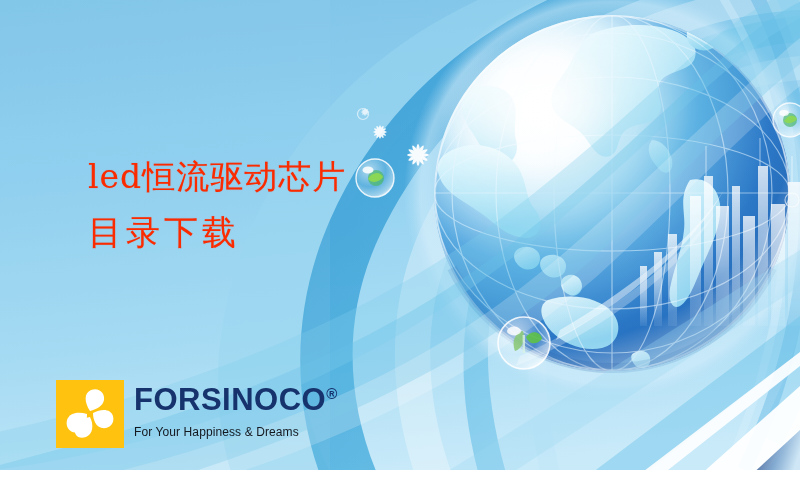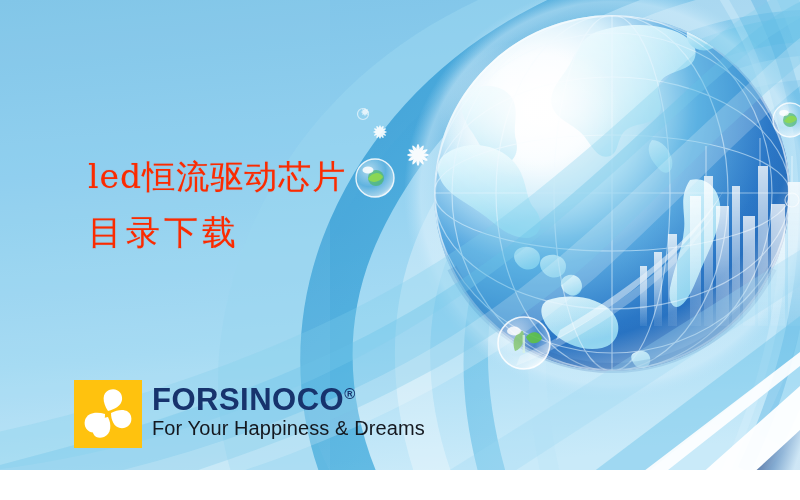--- a/index.html
+++ b/index.html
@@ -32,21 +32,21 @@
     letter-spacing: 1px;
     white-space: nowrap;
     text-shadow: 0 0 1px rgba(251,43,0,0.35);
   }
   #headline .hl-line.line1 { font-size: 33px; margin-bottom: 22px; }
   #headline .hl-line.line2 { font-size: 34px; margin-left: 0; letter-spacing: 4px; }
 
   
   #logo-block {
     position: absolute;
-    left: 74px; top: 380px;
+    left: 56px; top: 380px;
     z-index: 40;
     display: flex;
     align-items: flex-start;
   }
   #logo-mark {
     width: 68px; height: 68px;
     background: #ffc20e;
     position: relative;
     flex: 0 0 auto;
   }
@@ -67,24 +67,24 @@
     line-height: 1;
     white-space: nowrap;
   }
   #wordmark .reg {
     font-size: 15px;
     vertical-align: super;
     line-height: 1;
   }
   #tagline {
     font-family: "Liberation Sans", sans-serif;
-    font-size: 20px;
+    font-size: 12px;
     color: #14181f;
     letter-spacing: 0.1px;
-    margin-top: 2px;
+    margin-top: 10px;
     white-space: nowrap;
   }
 </style>
 </head>
 <body>
 
 <div id="stage">
 
   <svg class="svg-layer" viewBox="0 0 800 500" preserveAspectRatio="none">
     <defs>

